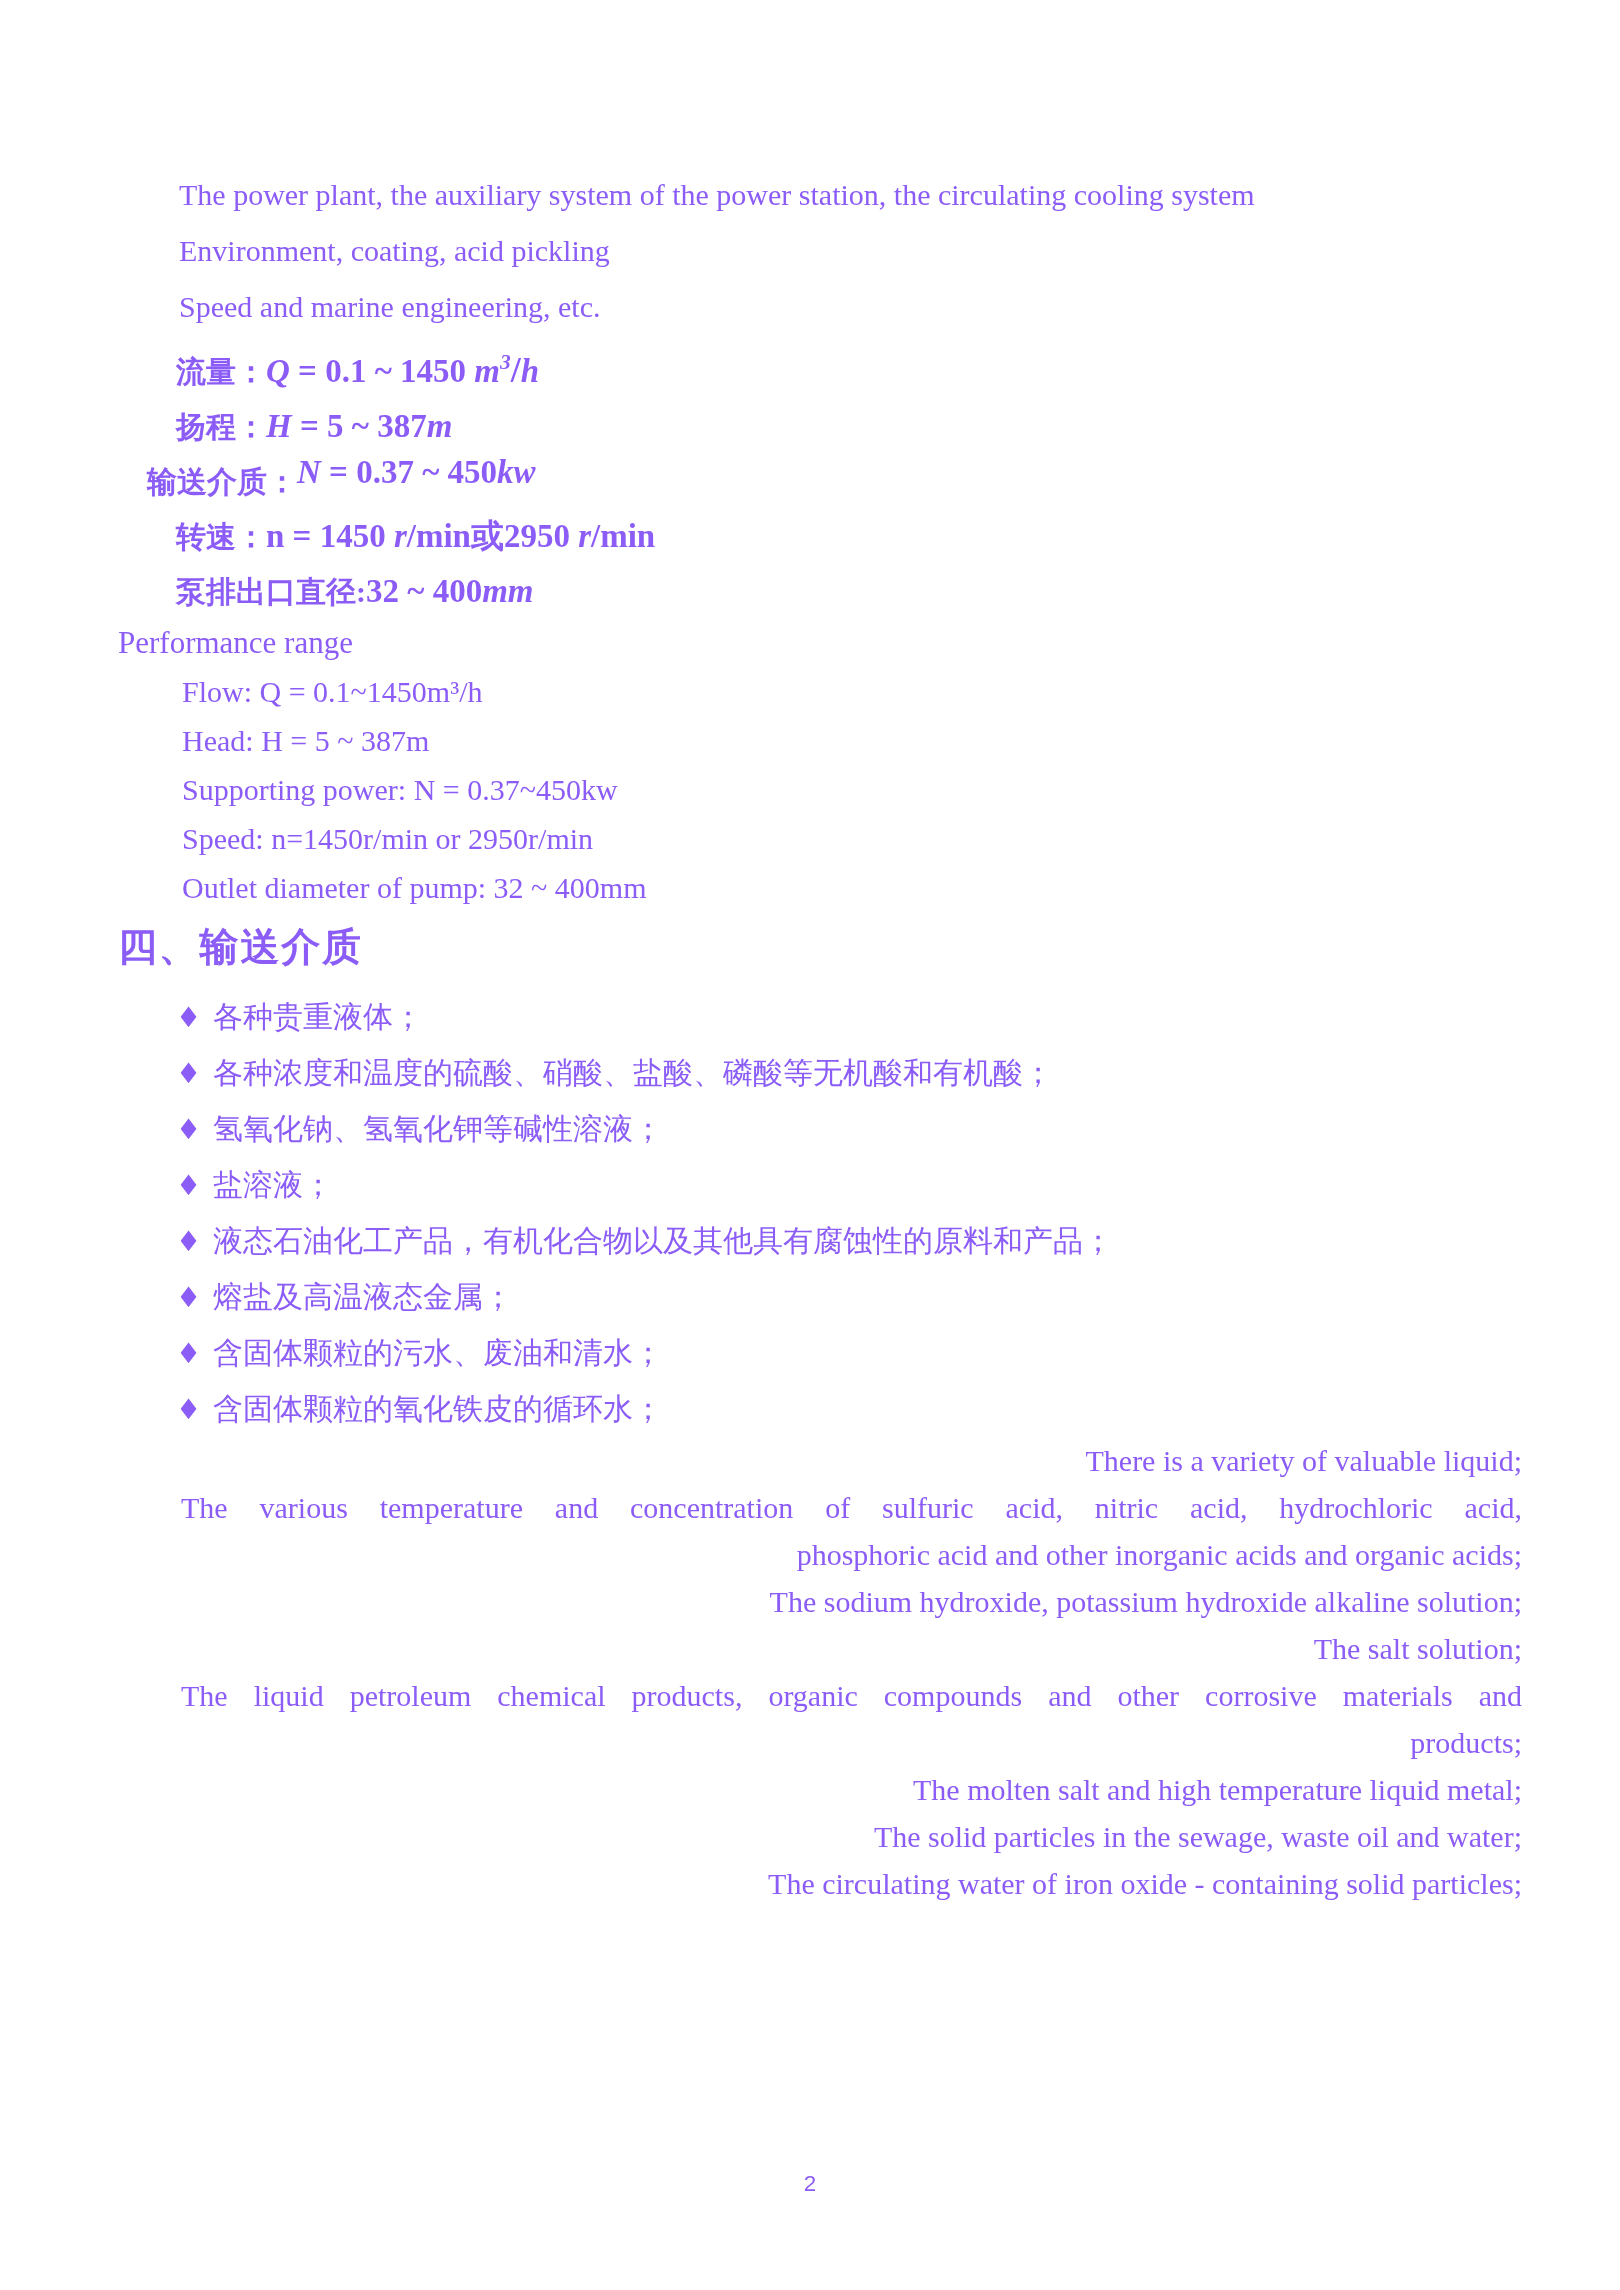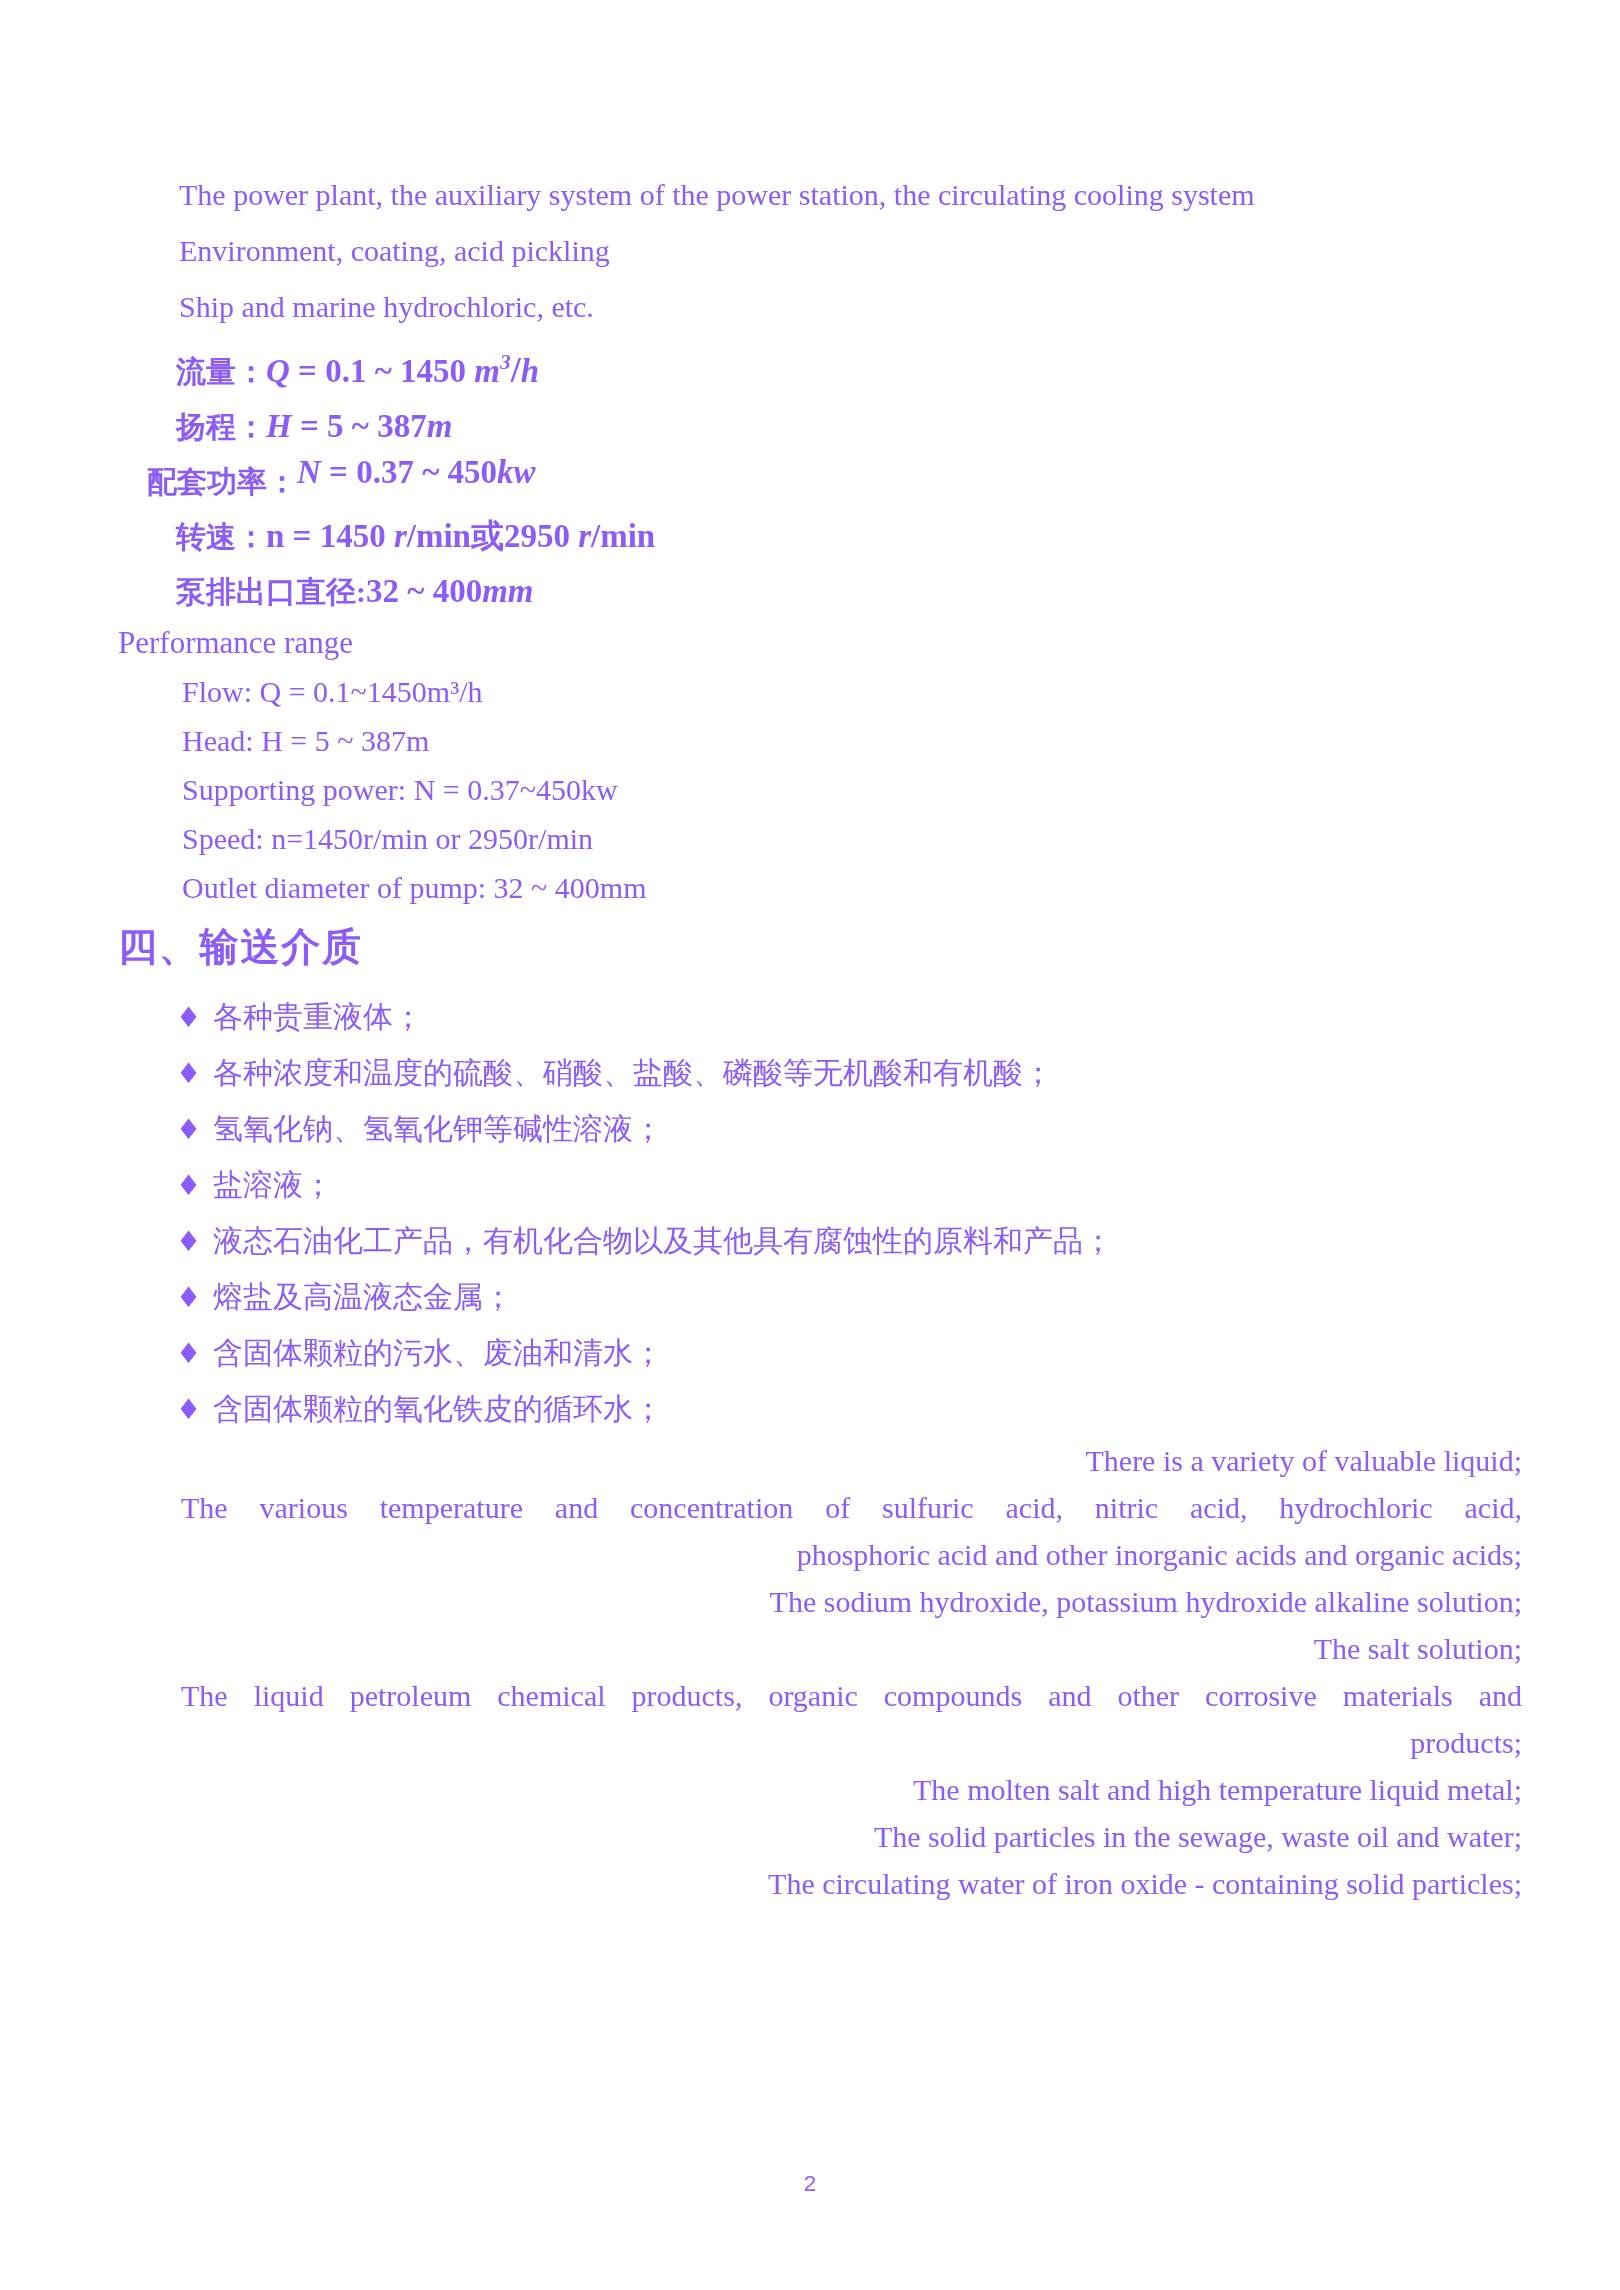--- a/index.html
+++ b/index.html
@@ -122,27 +122,27 @@
   }
 </style>
 </head>
 <body>
 
 <div class="page">
   <div class="content">
 
     <p class="line indent">The power plant, the auxiliary system of the power station, the circulating cooling system</p>
     <p class="line indent">Environment, coating, acid pickling</p>
-    <p class="line indent">Ship and marine hydrochloric, etc.</p>
+    <p class="line indent">Speed and marine engineering, etc.</p>
 
 
     <div class="specs-cn">
       <p class="spec-cn"><span class="cjk-label">流量：</span><span class="math"><span class="it">Q</span><span> = 0.1 ~ 1450 </span><span class="it">m</span><span class="sup">3</span><span class="slash">/</span><span class="it">h</span></span></p>
       <p class="spec-cn"><span class="cjk-label">扬程：</span><span class="math"><span class="it">H</span><span> = 5 ~ 387</span><span class="it">m</span></span></p>
-      <p class="spec-cn power"><span class="cjk-label">配套功率：</span><span class="math raised"><span class="it">N</span><span> = 0.37 ~ 450</span><span class="it">kw</span></span></p>
+      <p class="spec-cn power"><span class="cjk-label">输送介质：</span><span class="math raised"><span class="it">N</span><span> = 0.37 ~ 450</span><span class="it">kw</span></span></p>
       <p class="spec-cn"><span class="cjk-label">转速：</span><span class="math"><span>n = 1450 </span><span class="it">r</span><span>/min</span><span>或2950 </span><span class="it">r</span><span>/min</span></span></p>
       <p class="spec-cn"><span class="cjk-label">泵排出口直径:</span><span class="math"><span>32 ~ 400</span><span class="it">mm</span></span></p>
     </div>
 
     <p class="flush-title">Performance range</p>
 
     <div class="specs-en">
       <p class="spec-en">Flow: Q = 0.1~1450m³/h</p>
       <p class="spec-en">Head: H = 5 ~ 387m</p>
       <p class="spec-en">Supporting power: N = 0.37~450kw</p>

